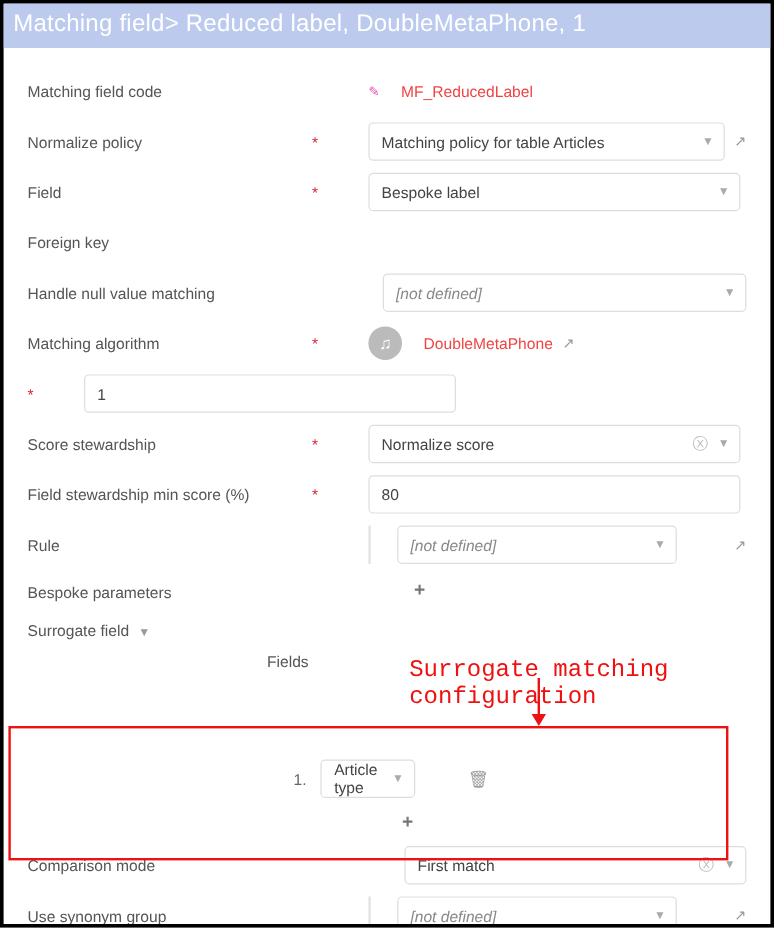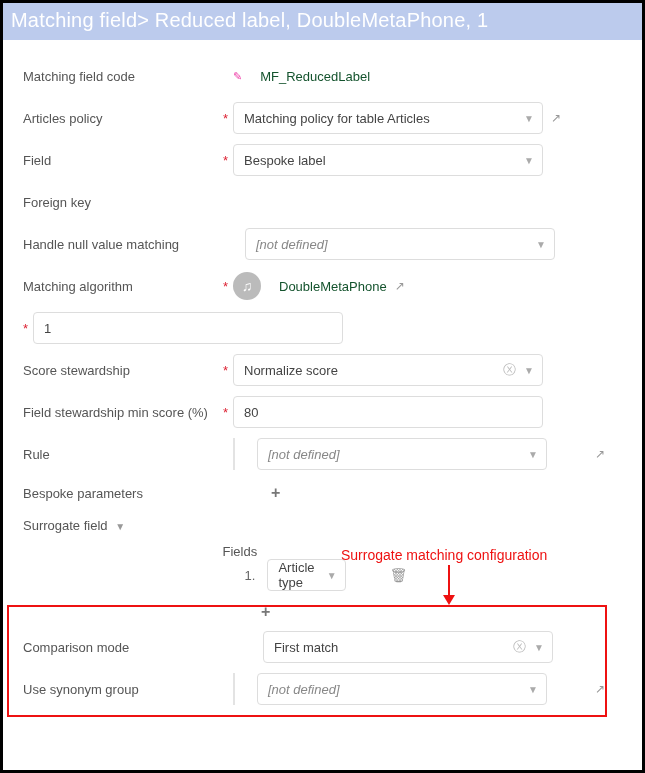--- a/index.html
+++ b/index.html
@@ -1,39 +1,39 @@
 <!DOCTYPE html>
 <html><head>
 <meta charset="utf-8">
 <style>
   * { box-sizing: border-box; font-family: "Segoe UI", Arial, sans-serif; }
   body { margin:0; padding:0; background:#fff; color:#333; font-size:13px; }
   .frame { width:645px; height:773px; border:3px solid #000; position:relative; overflow:hidden; }
   .header { background:#bccbed; color:#fff; font-size:20px; padding:6px 8px 8px 8px; font-weight:400; letter-spacing:0.2px; }
   .body { padding:18px 20px 8px 20px; }
-  .row { display:flex; align-items:center; min-height:36px; margin-bottom:6px; }
+  .row { display:flex; align-items:center; min-height:36px; margin-bottom:6px;gap:37px; }
   .label { width:200px; color:#555; flex-shrink:0; }
   .req { color:#d23; width:10px; text-align:left; flex-shrink:0; padding-right:4px;}
   .ctrl { flex:1; display:flex; align-items:center; gap:8px; }
-  .value-text { color:#14532d; }
+  .value-text { color:#ef4444; }
   .key-icon { color:#e4a; font-size:11px; margin-right:10px; }
   .select { flex:1; max-width:310px; height:32px; border:1px solid #ddd; border-radius:4px; background:#fff; display:flex; align-items:center; padding:0 30px 0 10px; position:relative; color:#444; }
   .select.italic { font-style:italic; color:#888;margin-left:12px; }
   .select .caret, .select .clear { position:absolute; right:8px; top:50%; transform:translateY(-50%); color:#aaa; font-size:10px; }
   .select .clear { right:26px; font-size:13px; color:#bbb; }
   .input { flex:1; max-width:310px; height:32px; border:1px solid #ddd; border-radius:4px; padding:0 10px; color:#444; display:flex; align-items:center; }
   .open-icon { color:#999; font-size:12px; cursor:pointer; }
   .section-toggle { color:#999; font-size:10px; margin-left:4px; }
   .indent .label { padding-left:0; }
   .rule-divider { border-left:2px solid #e3e3e3; padding-left:10px; }
   .algo-icon { width:28px; height:28px; border-radius:50%; background:#bbb; color:#fff; display:inline-flex; align-items:center; justify-content:center; font-size:14px; margin-right:10px; }
   .plus { color:#777; font-size:16px; font-weight:600; cursor:pointer; padding-left:4px;}
   .trash { color:#999; font-size:14px; cursor:pointer; }
   .annot-box { position:absolute; border:2px solid #e11; pointer-events:none; }
-  .annot-text { color:#e11; font-size:14px; position:absolute; }
+  .annot-text { color:#e11; font-size:20px; position:absolute;font-family:Liberation Mono, monospace; }
   .annot-arrow { position:absolute; color:#e11; }
   .numlabel { width:18px; text-align:right; color:#666; margin-right:4px;}
   .row.tight { min-height:30px; margin-bottom:2px;}
   .spacer-col { width:32px; flex-shrink:0;}
 </style>
 </head>
 <body>
 
 <div class="frame">
   <div class="header">Matching field&gt;  Reduced label, DoubleMetaPhone, 1</div>
@@ -43,21 +43,21 @@
     <div class="row">
       <div class="label">Matching field code</div>
       <div class="req"></div>
       <div class="ctrl">
         <span class="key-icon">✎</span>
         <span class="value-text">MF_ReducedLabel</span>
       </div>
     </div>
 
     <div class="row">
-      <div class="label">Articles policy</div>
+      <div class="label">Normalize policy</div>
       <div class="req">*</div>
       <div class="ctrl">
         <div class="select">
           <span>Matching policy for table Articles</span>
           <span class="caret">▼</span>
         </div>
         <span class="open-icon">↗</span>
       </div>
     </div>
 

